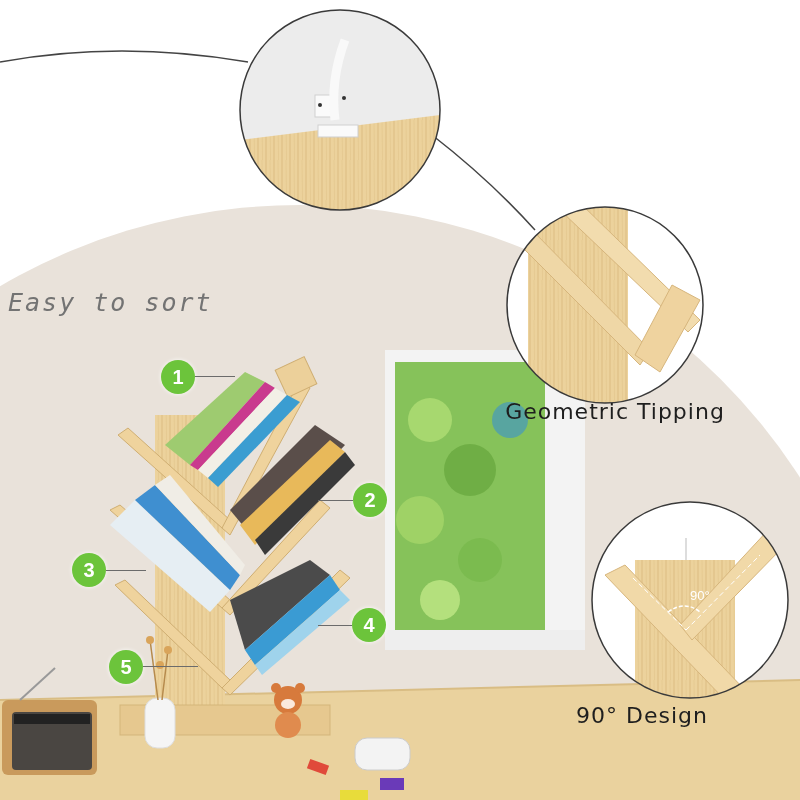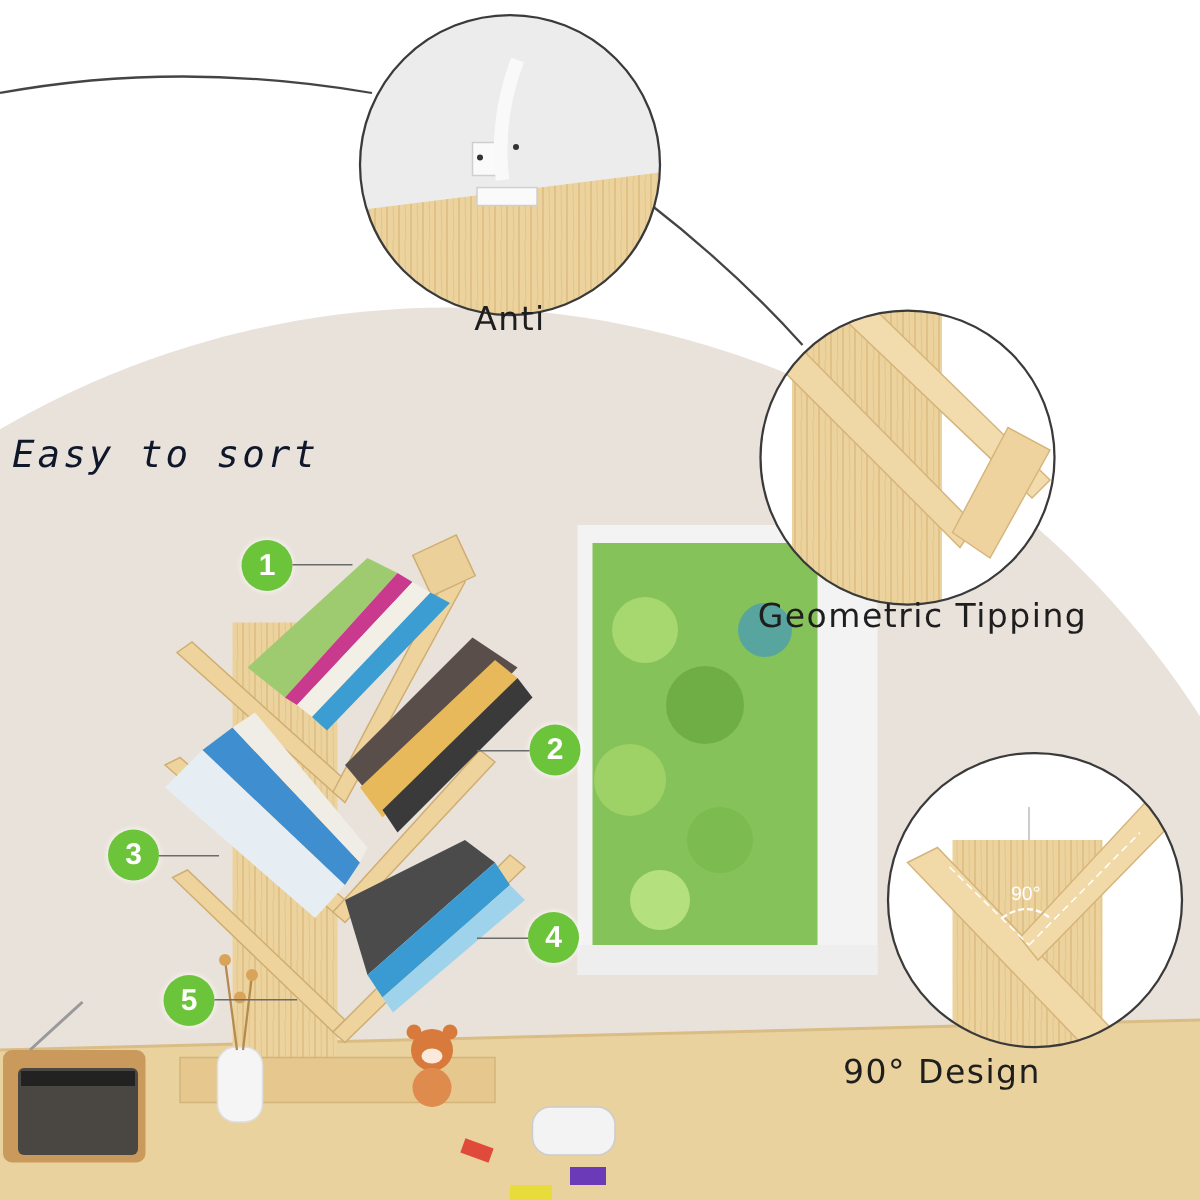--- a/index.html
+++ b/index.html
@@ -1,20 +1,20 @@
 <!DOCTYPE html>
 <html><head>
 <meta charset="utf-8">
 <style>
   html,body{margin:0;padding:0;background:#ffffff;}
   body{width:800px;height:800px;position:relative;overflow:hidden;font-family:"DejaVu Sans","Liberation Sans",sans-serif;}
-  .abs{position:absolute;}
+  .abs{position:absolute;margin-left:16px;}
   svg.full{position:absolute;left:0;top:0;width:800px;height:800px;}
   .caption{position:absolute;text-align:center;color:#1e1e1e;font-size:22px;line-height:28px;letter-spacing:1px;font-family:"DejaVu Sans","Liberation Sans",sans-serif;}
-  .handwritten{position:absolute;font-family:"DejaVu Sans Mono","Liberation Mono",monospace;font-style:italic;font-size:25px;color:#0f172a;letter-spacing:2px;}
+  .handwritten{position:absolute;font-family:"DejaVu Sans Mono","Liberation Mono",monospace;font-style:italic;font-size:25px;color:#737373;letter-spacing:2px;}
   .badge{position:absolute;width:34px;height:34px;border-radius:50%;background:#6cc43b;color:#fff;font-weight:bold;font-size:20px;line-height:34px;text-align:center;font-family:"Liberation Sans",sans-serif;box-shadow:0 0 4px rgba(255,255,255,.9);}
   .leader{position:absolute;height:1px;background:#6b6b6b;}
 </style>
 </head>
 <body>
 
 <svg class="full" viewBox="0 0 800 800">
   <defs>
     <clipPath id="mainClip">
         <circle cx="300" cy="800" r="595"></circle>
@@ -145,26 +145,25 @@
     <line x1="686" y1="538" x2="686" y2="560" stroke="#bbb" stroke-width="1"></line>
   </g>
   <circle cx="690" cy="600" r="98" fill="none" stroke="#3a3a3a" stroke-width="1.5"></circle>
 </svg>
 
 <div class="abs" style="left:674px;top:588px;color:#ffffff;font-size:13px;font-family:'Liberation Sans',sans-serif;">90°</div>
 
 <div class="handwritten" style="left:8px;top:288px;">Easy to sort</div>
 
 <div class="caption" style="left:250px;top:200px;width:180px;">
-  <div>Anti</div>
 </div>
 <div class="caption" style="left:505px;top:398px;width:220px;">
   <div>Geometric Tipping</div>
 </div>
-<div class="caption" style="left:548px;top:702px;width:160px;text-align:center;">
+<div class="caption" style="left:548px;top:702px;width:160px;text-align:right;">
   <div>90° Design</div>
 </div>
 
 <div class="badge" style="left:161px;top:360px;">1</div>
 <div class="leader" style="left:195px;top:376px;width:40px;"></div>
 
 <div class="badge" style="left:353px;top:483px;">2</div>
 <div class="leader" style="left:318px;top:500px;width:35px;"></div>
 
 <div class="badge" style="left:72px;top:553px;">3</div>

